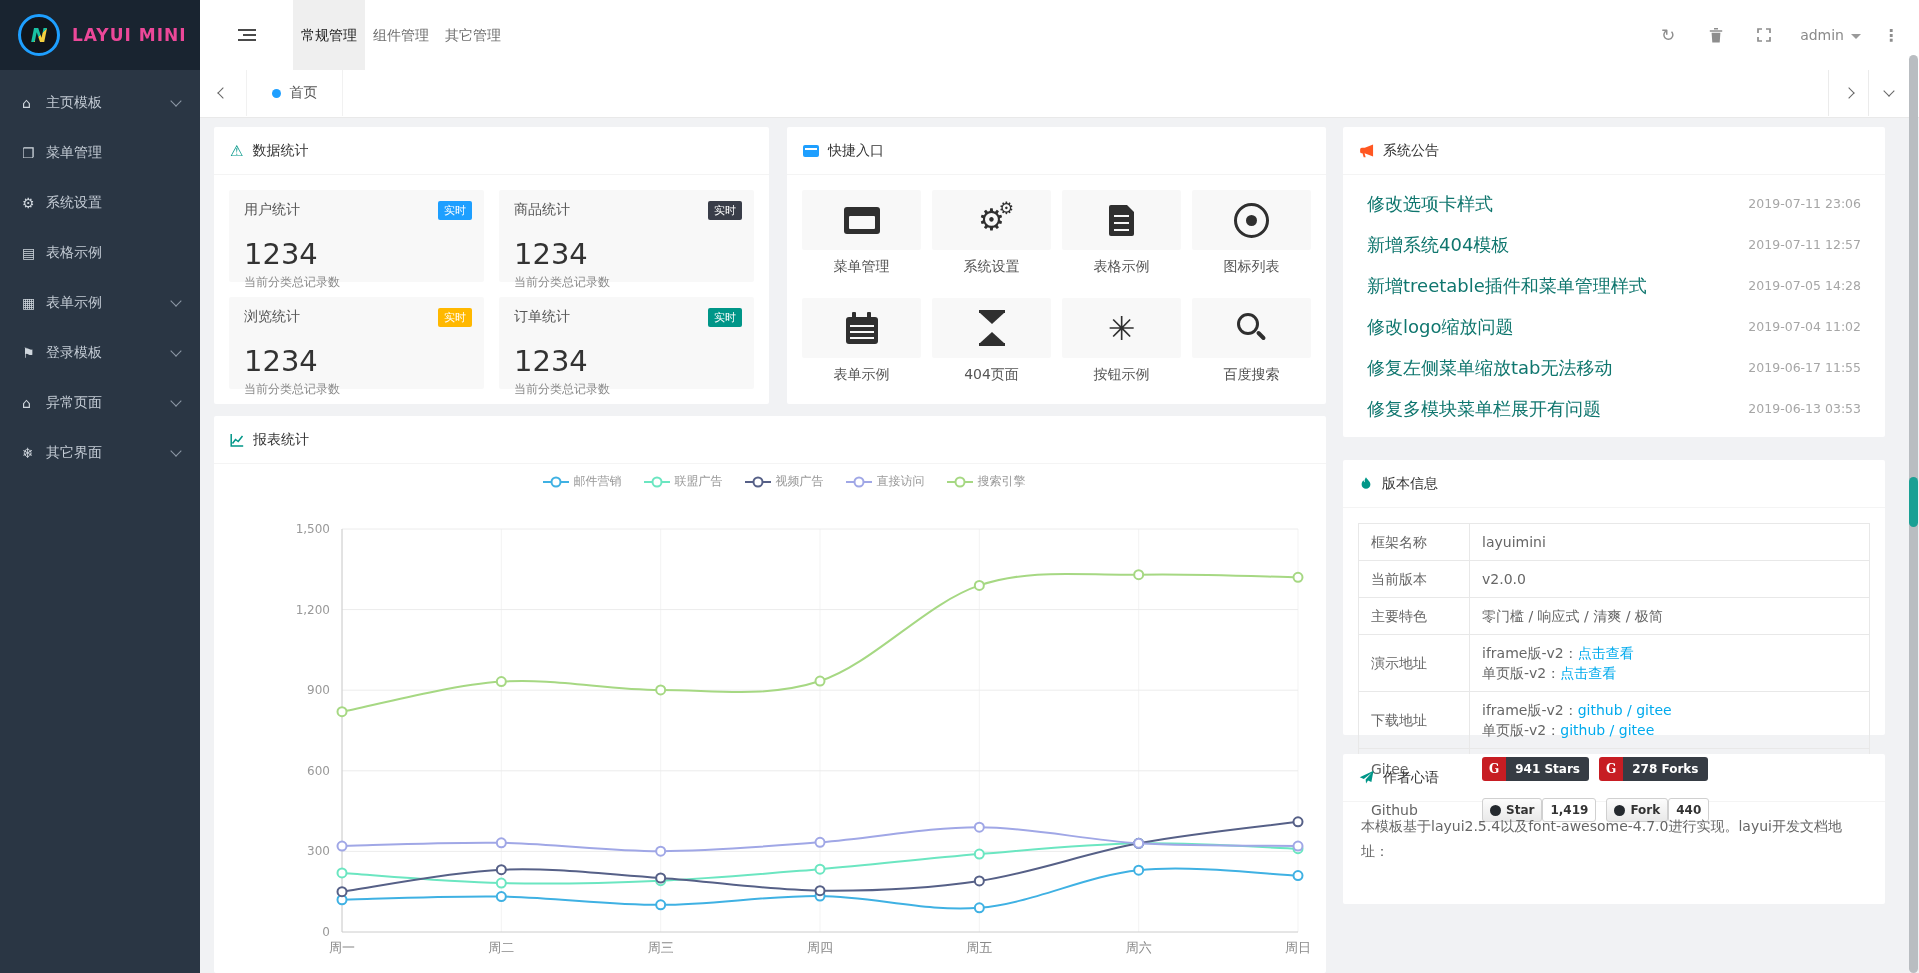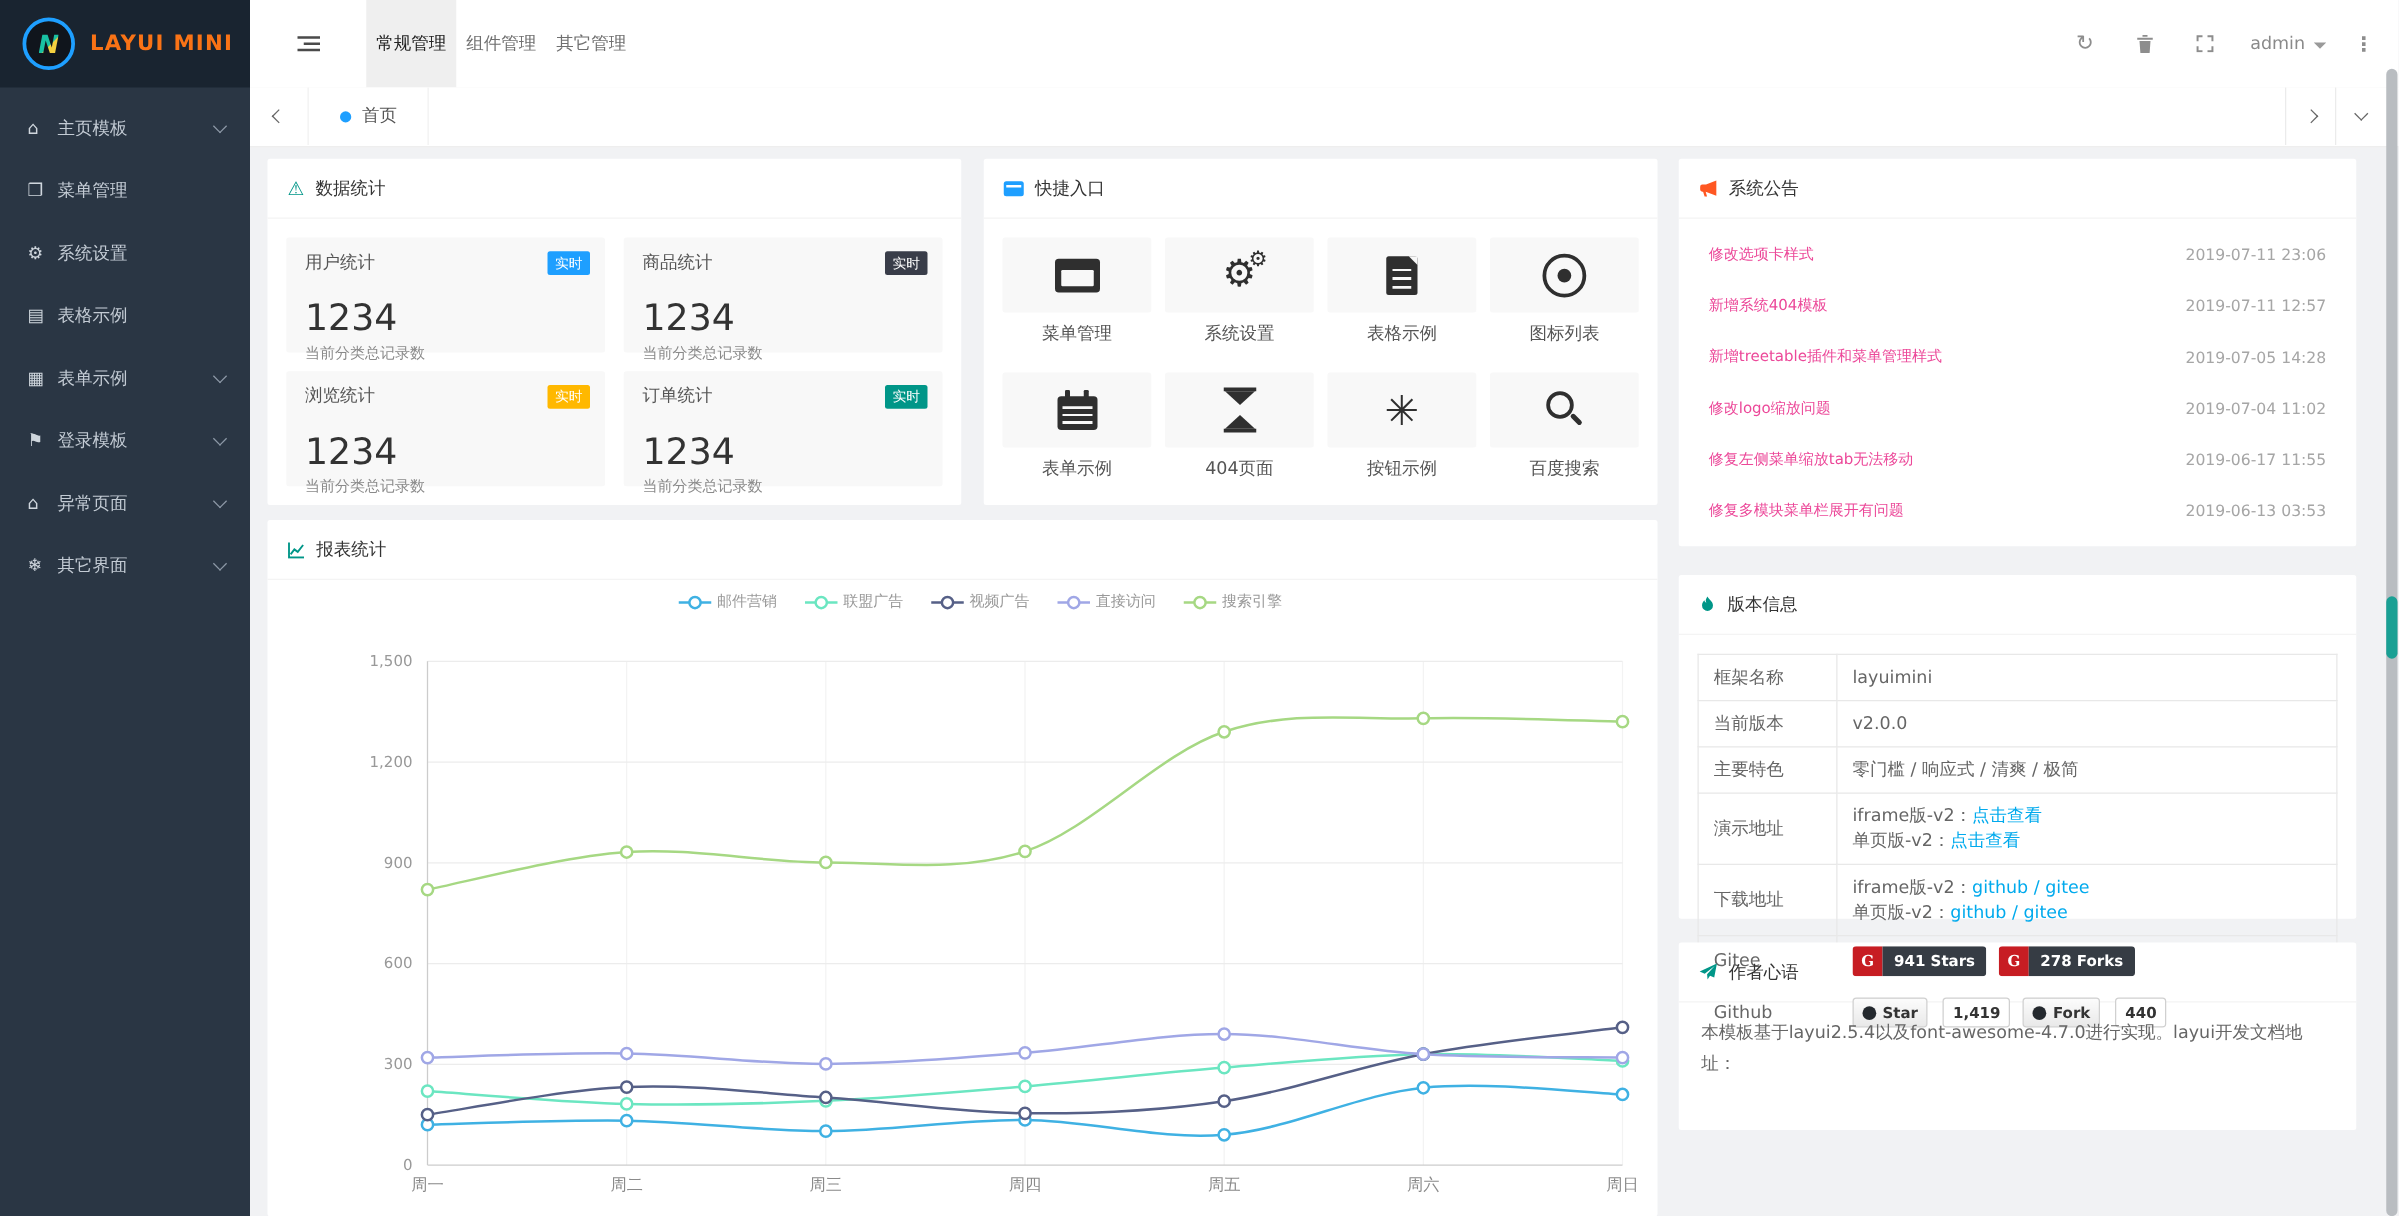--- a/index.html
+++ b/index.html
@@ -4,21 +4,21 @@
 <style>
   html,body{margin:0;padding:0;}
   body{width:1919px;height:973px;overflow:hidden;font-family:"DejaVu Sans","Liberation Sans",sans-serif;background:#f1f2f4;position:relative;}
   .app{position:absolute;inset:0;}
   
   .sidebar{position:absolute;left:0;top:0;width:200px;height:100%;background:#2a3644;z-index:3;}
   .logo{height:70px;background:#192430;display:flex;align-items:center;padding-left:18px;}
   .logo-mark{width:36px;height:36px;border-radius:50%;border:3px solid #1E9FFF;background:#10151c;color:#17c0a5;
     display:flex;align-items:center;justify-content:center;font-weight:bold;font-size:20px;font-style:italic;}
   .logo-mark b{background:linear-gradient(135deg,#19c1a3 55%,#f4d03f 55%);-webkit-background-clip:text;background-clip:text;color:transparent;}
-  .logo-text{color:#f97316;font-size:17px;font-weight:bold;letter-spacing:1px;margin-left:12px;}
+  .logo-text{color:#ec4899;font-size:17px;font-weight:bold;letter-spacing:1px;margin-left:12px;}
   .side-menu{padding-top:8px;}
   .side-item{height:50px;display:flex;align-items:center;padding-left:22px;position:relative;color:#c3cbd4;cursor:pointer;}
   .s-ic{width:24px;font-size:14px;color:#cfd6dd;}
   .s-lb{font-size:14px;}
   .s-chev{position:absolute;right:20px;}
   .chev{display:inline-block;width:7px;height:7px;border-right:1.5px solid #8d99a7;border-bottom:1.5px solid #8d99a7;}
   .chev-down{transform:rotate(45deg);margin-top:-4px;}
   .chev-left{transform:rotate(135deg);border-color:#666;}
   .chev-right{transform:rotate(-45deg);border-color:#666;}
   
@@ -93,37 +93,37 @@
   .leg-item{display:inline-flex;align-items:center;margin:0 11px;cursor:pointer;}
   .leg-sym{position:relative;width:26px;height:10px;}
   .leg-line{position:absolute;left:0;right:0;top:4px;height:2px;}
   .leg-dot{position:absolute;left:50%;top:50%;transform:translate(-50%,-50%);width:7px;height:7px;border-radius:50%;background:#fff;border:2px solid;}
   .leg-label{font-size:12px;color:#999;margin-left:5px;}
   #chart{display:block;}
   
   .p-notice{height:310px;}
   .notice-list{padding:8px 24px;}
   .n-row{height:41px;display:flex;align-items:center;justify-content:space-between;cursor:pointer;}
-  .n-title{font-size:12px;color:#ec4899;}
+  .n-title{font-size:18px;color:#0f766e;}
   .n-date{font-size:12.5px;color:#a6a6a6;}
   
   .p-version{margin-top:23px;height:275px;}
   .ver-table{width:calc(100% - 30px);margin:15px;border-collapse:collapse;}
   .ver-table td{border:1px solid #e8e8e8;padding:8px 12px;font-size:14px;color:#666;line-height:20px;}
   .ver-table td.lbl{width:86px;}
   .v-link{color:#01AAED;text-decoration:none;cursor:pointer;}
   .link-sep{color:#01AAED;}
   .gitee-badge{display:inline-flex;border-radius:3px;overflow:hidden;margin-right:10px;cursor:pointer;font-size:12px;font-weight:bold;vertical-align:middle;}
   .gb-l{background:#C71D23;color:#fff;padding:2px 7px;font-family:"DejaVu Serif","Liberation Serif",serif;}
   .gb-r{background:#363c44;color:#fff;padding:2px 9px;}
   .gh-badge{display:inline-flex;align-items:center;margin-right:10px;vertical-align:middle;cursor:pointer;}
   .gh-btn{display:inline-flex;align-items:center;border:1px solid #d0d0d0;border-radius:3px;background:linear-gradient(#fcfcfc,#e9e9e9);
     color:#333;font-size:12px;font-weight:bold;padding:1px 7px;}
   .gh-mark{width:11px;height:11px;border-radius:50%;background:#24292e;display:inline-block;margin-right:5px;}
-  .gh-count{border:1px solid #d0d0d0;border-radius:3px;background:#fff;color:#333;font-size:12px;font-weight:bold;padding:1px 7px;margin-left:12px;}
+  .gh-count{border:1px solid #d0d0d0;border-radius:3px;background:#fff;color:#333;font-size:12px;font-weight:bold;padding:1px 7px;margin-left:0;}
   
   .p-author{margin-top:19px;height:150px;}
   .author-body{padding:12px 18px;font-size:14px;color:#666;line-height:25px;}
   
   .scroll-track{position:absolute;right:1px;top:55px;bottom:0;width:9px;background:#b9bdc1;border-radius:5px;z-index:5;}
   .scroll-thumb{position:absolute;left:0;right:0;top:422px;height:50px;background:#1aa094;border-radius:5px;cursor:pointer;}
 </style>
 </head>
 <body>
 

